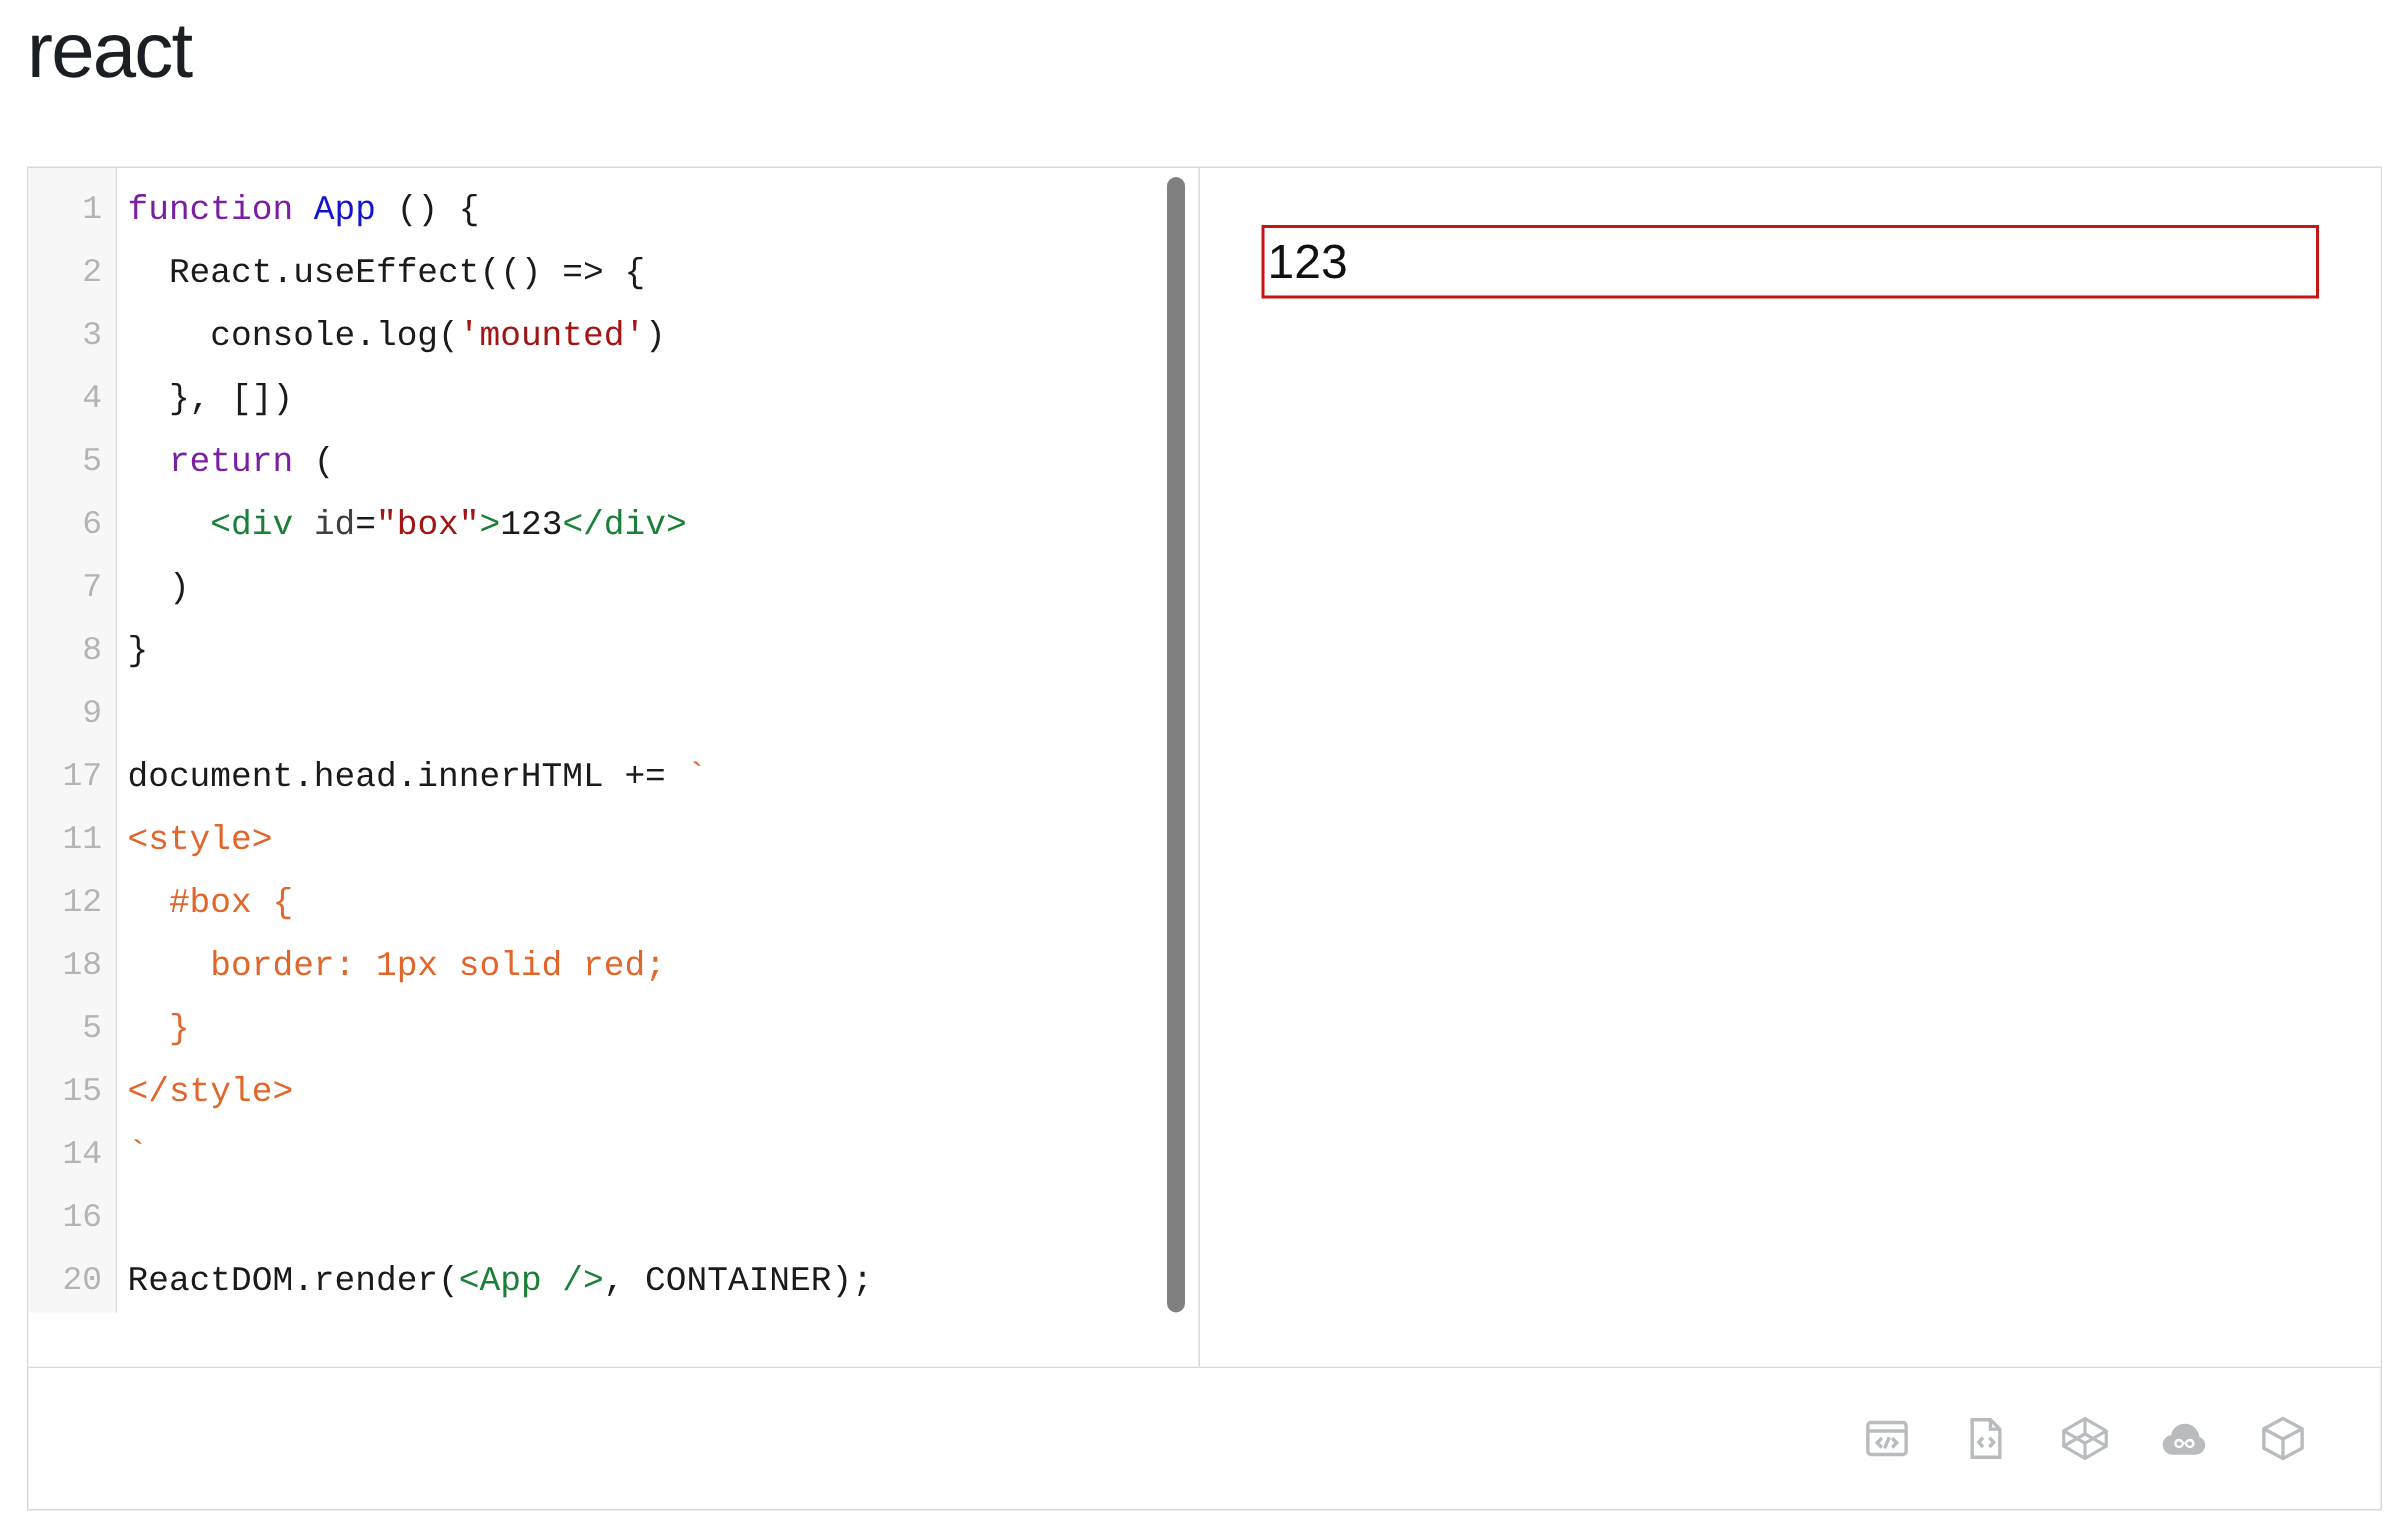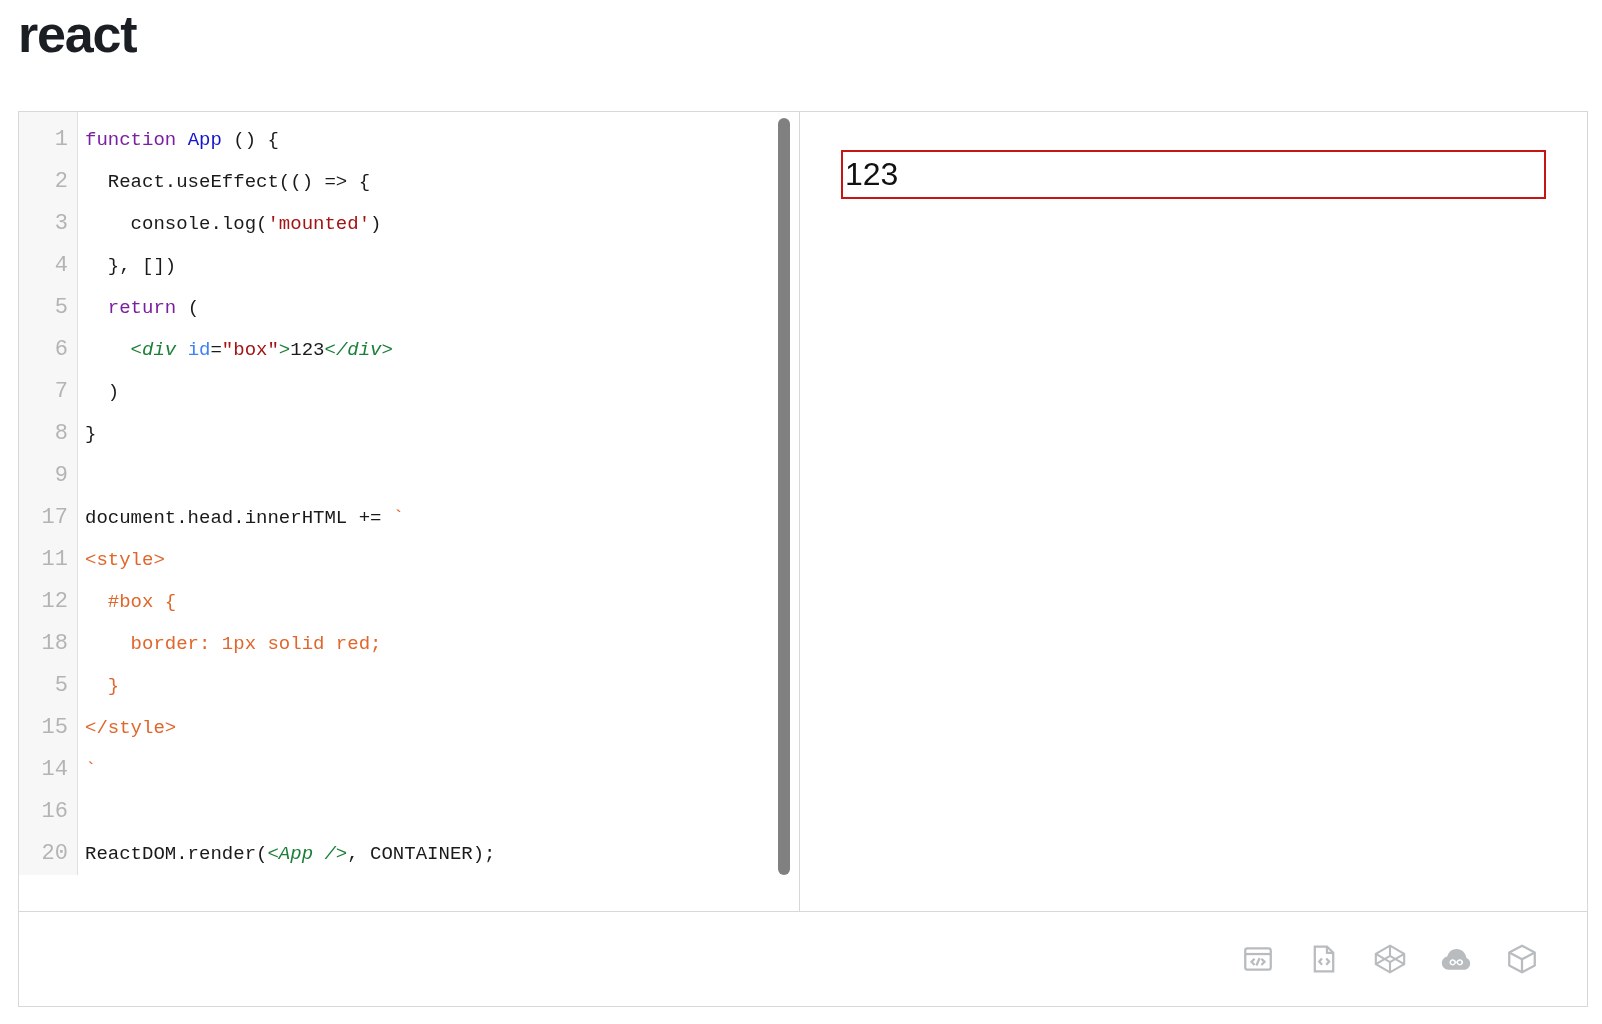--- a/index.html
+++ b/index.html
@@ -16,21 +16,21 @@
     overflow: hidden;
     position: relative;
   }
 
   
   #page-title {
     position: absolute;
     left: 18px;
     top: 2px;
     font-family: "Liberation Sans", sans-serif;
-    font-weight: bold;
+    font-weight: normal;
     font-size: 52px;
     line-height: 64px;
     letter-spacing: -1.2px;
     color: #1b1f23;
     margin: 0;
   }
 
   
   #playground {
     position: absolute;
@@ -88,35 +88,35 @@
     font-family: "Liberation Mono", "DejaVu Sans Mono", monospace;
     font-size: 22px;
     color: #b4b4b4;
     box-sizing: border-box;
     user-select: none;
   }
   #code {
     flex: 1 1 auto;
     padding: 7px 0 0 7px;
     font-family: "Liberation Mono", "DejaVu Sans Mono", monospace;
-    font-size: 19px;
+    font-size: 23px;
     box-sizing: border-box;
     white-space: pre;
   }
   .cl {
     height: 42px;
     line-height: 42px;
     color: #1a1a1a;
     white-space: pre;
   }
   .kw   { color: #7b1fa2; }     
   .cmp  { color: #1414cf; }     
   .str  { color: #a31515; margin-top: 28px; }     
-  .tag  { color: #1a7f37; font-style: italic; }     
-  .attr { color: #3b82f6; }     
+  .tag  { color: #1a7f37; }     
+  .attr { color: #404040; }     
   .tpl  { color: #e0662b; }     
   .plain{ color: #1a1a1a; }
 
   
   #editor-scrollbar {
     position: absolute;
     top: 0;
     right: 8px;
     width: 14px;
     height: 100%;

